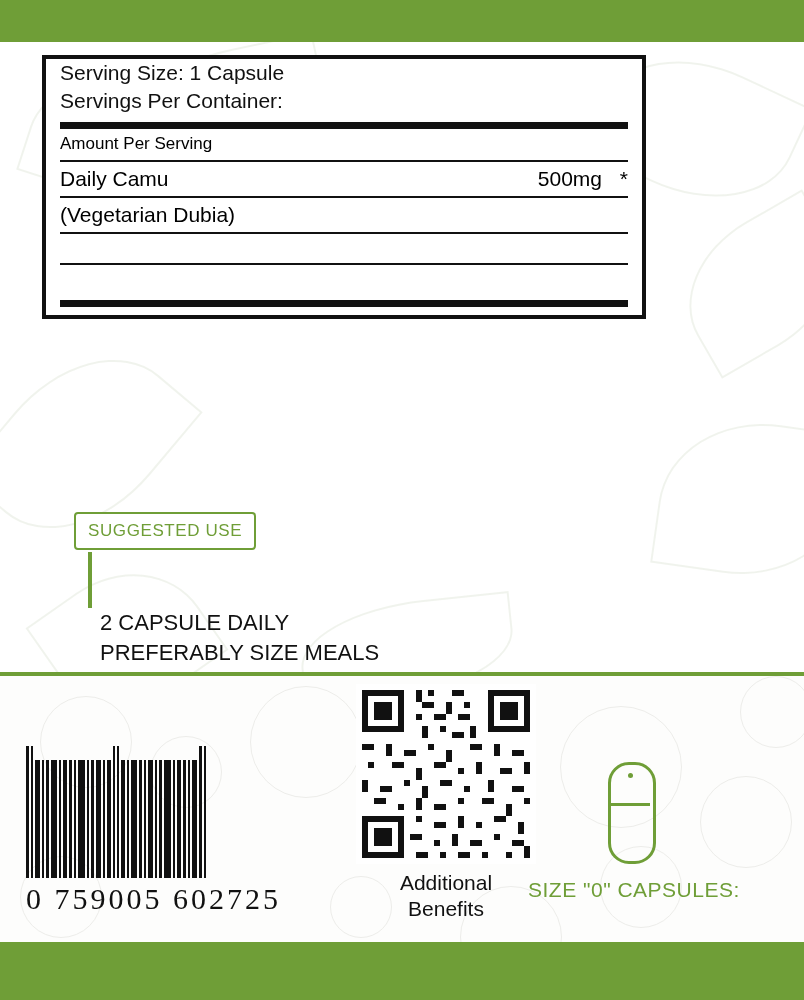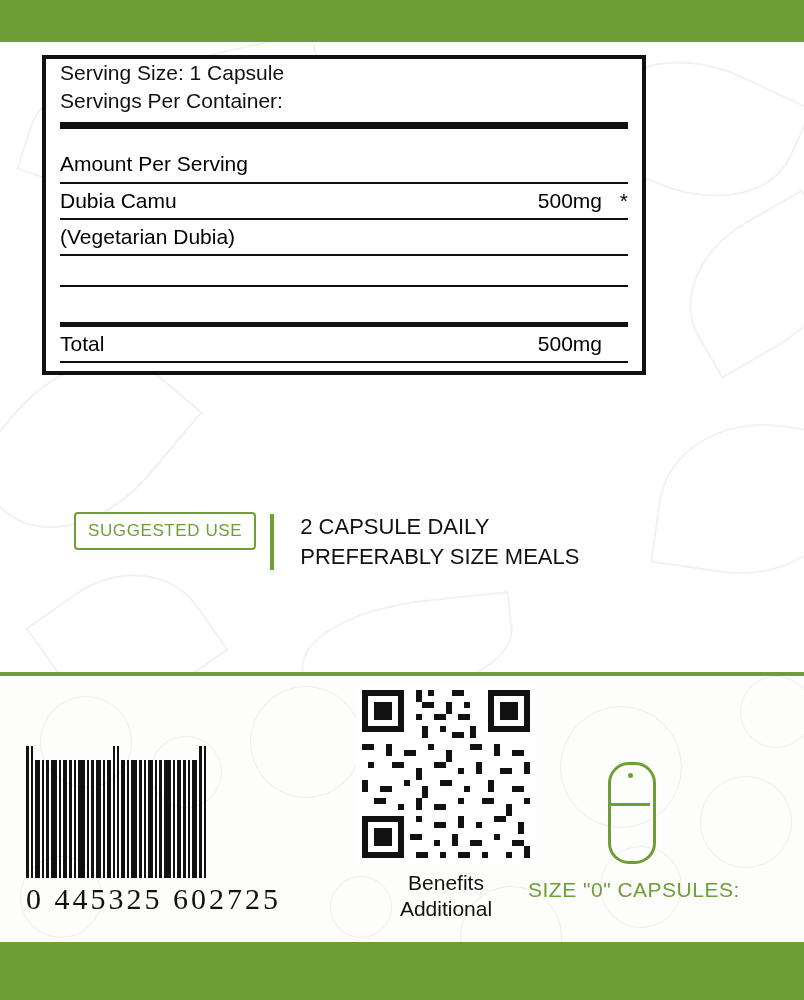--- a/index.html
+++ b/index.html
@@ -113,34 +113,35 @@
   }
   .sf-row .amt {
     white-space: nowrap;
   }
   .sf-row .star {
     display: inline-block;
     width: 26px;
     text-align: right;
   }
   .sf-sub {
-    font-size: 21px;
-    padding: 23px 0 6px 0;
+    font-size: 17px;
+    padding: 5px 0 6px 0;
   }
   .sf-blank {
     height: 29px;
   }
 
   
   .suggested-wrap {
     position: absolute;
     left: 74px; top: 512px;
     width: 620px;
     display: flex;
     align-items: flex-start;
+    flex-direction: column;
   }
   .suggested-pill {
     border: 2px solid #6f9e37;
     border-radius: 4px;
     color: #6f9e37;
     font-size: 17px;
     letter-spacing: 0.6px;
     padding: 7px 12px 7px 12px;
     white-space: nowrap;
     background: #ffffff;
@@ -273,45 +274,39 @@
 
   <div class="sf-box">
     <div class="sf-body">
       <div class="sf-line">Serving Size: 1 Capsule</div>
       <div class="sf-line">Servings Per Container:</div>
       <div class="rule-thick"></div>
       <div class="sf-sub">Amount Per Serving</div>
       <div class="rule-thin"></div>
 
       <div class="sf-row">
-        <span>Dubia Camu</span>
+        <span>Daily Camu</span>
         <span class="amt">
           <span>500mg</span><span class="star">*</span>
         </span>
       </div>
       <div class="rule-thin"></div>
 
       <div class="sf-row">
         <span>(Vegetarian Dubia)</span>
         <span class="amt"></span>
       </div>
       <div class="rule-thin"></div>
 
       <div class="sf-blank"></div>
       <div class="rule-thin"></div>
 
       <div class="sf-blank"></div>
       <div class="rule-thick" style="border-bottom-width:5px;"></div>
 
-      <div class="sf-row">
-        <span>Total</span>
-        <span class="amt">
-          <span>500mg</span><span class="star"></span>
-        </span>
-      </div>
       <div class="rule-thin"></div>
 
     </div>
   </div>
 
   <div class="suggested-wrap">
     <div class="suggested-pill">SUGGESTED USE</div>
     <div class="suggested-bar"></div>
     <div class="suggested-text">
       <div>2 CAPSULE DAILY</div>
@@ -365,21 +360,21 @@
       <div class="bar" style="width:3px;height:118px;"></div>
       <div class="bar" style="width:7px;height:118px;"></div>
       <div class="bar" style="width:2px;height:118px;"></div>
       <div class="bar" style="width:4px;height:118px;"></div>
       <div class="bar" style="width:3px;height:118px;"></div>
       <div class="bar" style="width:2px;height:118px;"></div>
       <div class="bar" style="width:5px;height:118px;"></div>
       <div class="bar" style="width:3px;height:132px;"></div>
       <div class="bar" style="width:2px;height:132px;"></div>
     </div>
-    <div class="barcode-digits">0 445325 602725</div>
+    <div class="barcode-digits">0 759005 602725</div>
   </div>
 
   <div class="qr-wrap">
     <div class="qr">
 
       <div class="qr-cell" style="left:6px;top:6px;width:42px;height:6px;"></div>
       <div class="qr-cell" style="left:6px;top:6px;width:6px;height:42px;"></div>
       <div class="qr-cell" style="left:42px;top:6px;width:6px;height:42px;"></div>
       <div class="qr-cell" style="left:6px;top:42px;width:42px;height:6px;"></div>
       <div class="qr-cell" style="left:18px;top:18px;width:18px;height:18px;"></div>
@@ -461,22 +456,22 @@
       <div class="qr-cell" style="left:156px;top:156px;width:12px;height:6px;"></div>
 
       <div class="qr-cell" style="left:60px;top:168px;width:12px;height:6px;"></div>
       <div class="qr-cell" style="left:84px;top:168px;width:6px;height:6px;"></div>
       <div class="qr-cell" style="left:102px;top:168px;width:12px;height:6px;"></div>
       <div class="qr-cell" style="left:126px;top:168px;width:6px;height:6px;"></div>
       <div class="qr-cell" style="left:150px;top:168px;width:6px;height:6px;"></div>
       <div class="qr-cell" style="left:168px;top:162px;width:6px;height:12px;"></div>
     </div>
     <div class="qr-caption">
+      <div>Additional</div>
       <div>Benefits</div>
-      <div>Additional</div>
     </div>
   </div>
 
   <div class="capsule-wrap">
     <div class="capsule">
       <div class="capsule-dot"></div>
     </div>
     <div class="capsule-caption">SIZE "0" CAPSULES:</div>
   </div>
 

